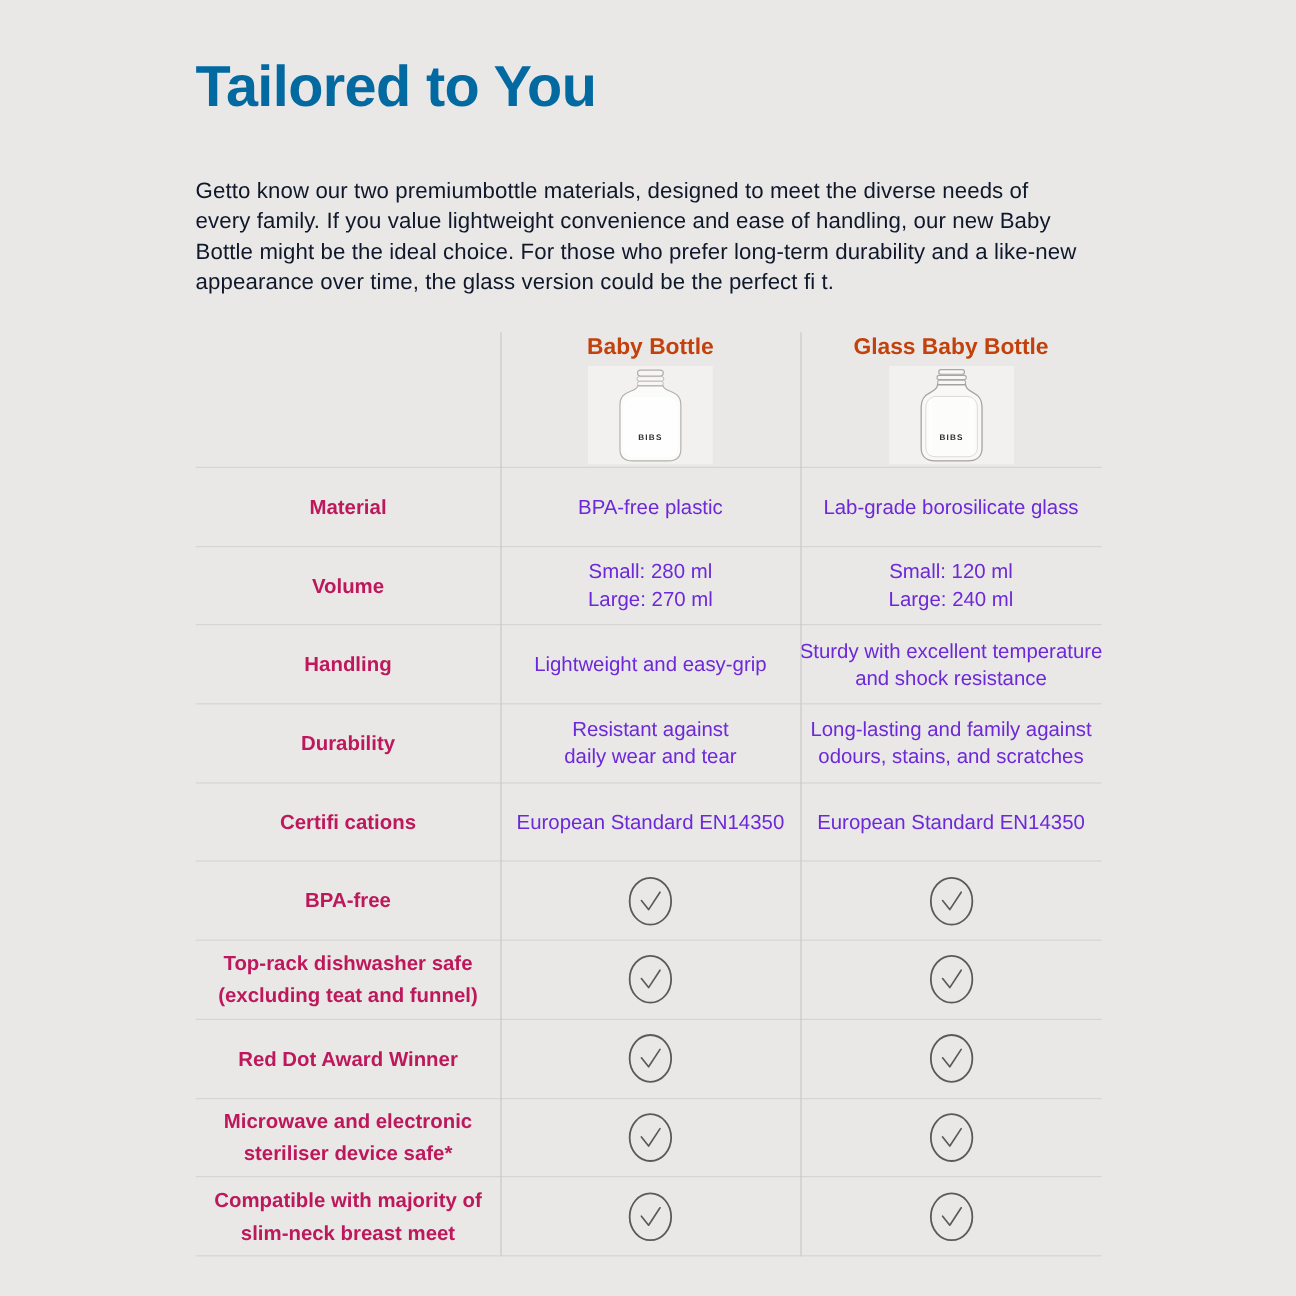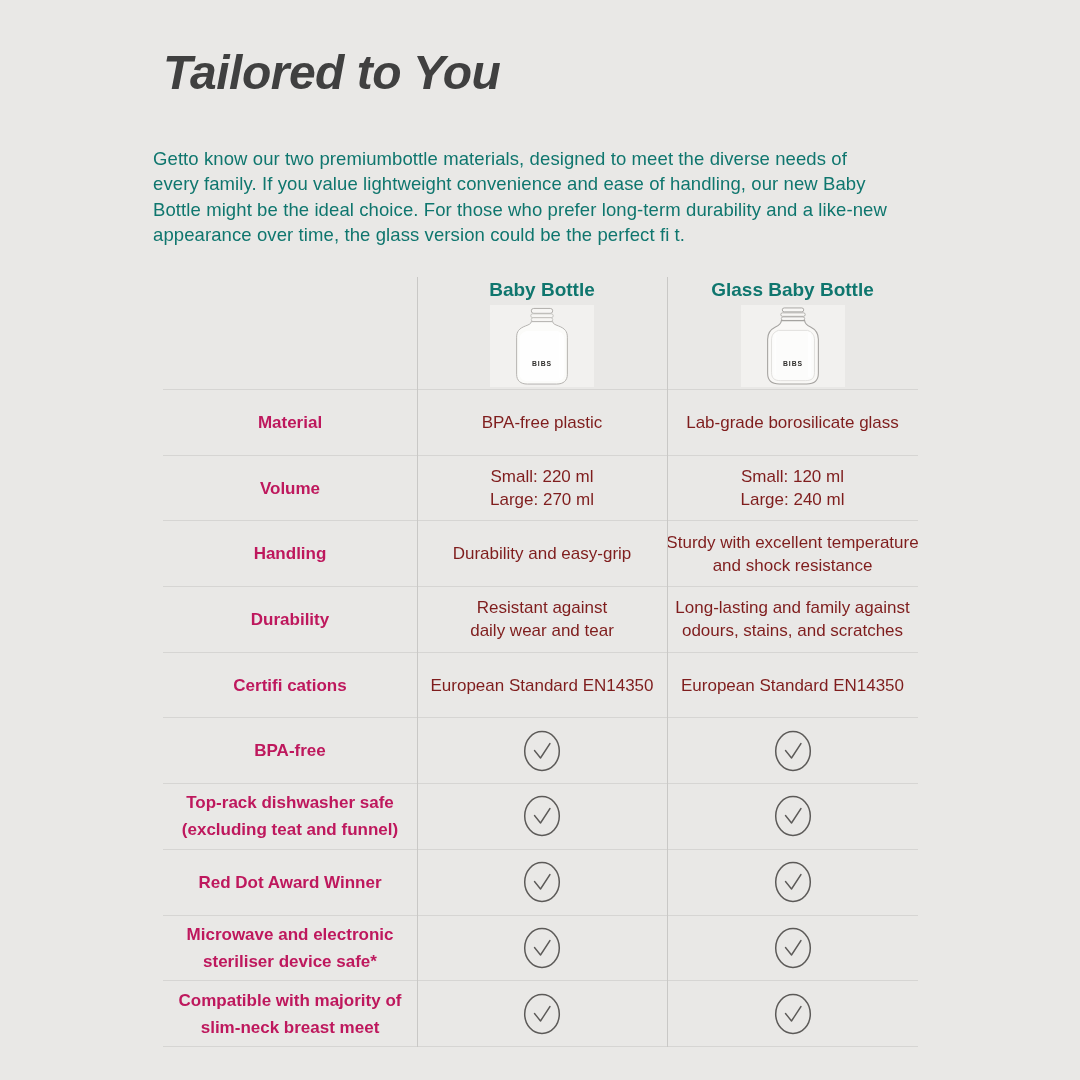--- a/index.html
+++ b/index.html
@@ -14,30 +14,29 @@
     overflow: hidden;
   }
 
   .page-title {
     position: absolute;
     left: 163px;
     top: 45px;
     font-size: 48px;
     font-weight: 700;
     letter-spacing: -0.5px;
-    color: #404040;
-    font-style: italic;
+    color: #0369a1;
   }
 
   .intro {
     position: absolute;
-    left: 153px;
+    left: 163px;
     top: 146px;
     font-size: 18.5px;
-    color: #0f766e;
+    color: #0f172a;
     letter-spacing: 0.1px;
   }
   .intro .intro-line {
     display: block;
     line-height: 25.4px;
     white-space: nowrap;
   }
 
   .comparison-table {
     position: absolute;
@@ -70,21 +69,21 @@
     flex-direction: column;
     align-items: center;
     justify-content: center;
     text-align: center;
   }
 
   .header-cell { justify-content: flex-start; padding-top: 1px; }
   .col-header {
     font-size: 19px;
     font-weight: 700;
-    color: #0f766e;
+    color: #c2410c;
     line-height: 24px;
   }
   .bottle-photo {
     margin-top: 3px;
     width: 104px;
     height: 82px;
     background: #f2f1ef;
     display: flex;
     align-items: center;
     justify-content: center;
@@ -93,21 +92,21 @@
   .row-label {
     font-size: 17px;
     font-weight: 700;
     color: #be185d;
     line-height: 27px;
   }
   .row-label span { display: block; }
 
   .val-line {
     font-size: 17px;
-    color: #7f1d1d;
+    color: #6d28d9;
     line-height: 23px;
     white-space: nowrap;
   }
 
   .check { width: 38px; height: 42px; display: block; }
 </style>
 </head>
 <body>
 
 <div class="page">
@@ -172,37 +171,37 @@
         </div>
     </div>
 
     <div class="trow data-row">
       <div class="cell">
           <div class="row-label">
             <span>Volume</span>
           </div>
         </div>
       <div class="cell">
-        <div class="val-line">Small: 220 ml</div>
+        <div class="val-line">Small: 280 ml</div>
         <div class="val-line">Large: 270 ml</div>
       </div>
       <div class="cell">
         <div class="val-line">Small: 120 ml</div>
         <div class="val-line">Large: 240 ml</div>
       </div>
     </div>
 
     <div class="trow data-row">
       <div class="cell">
           <div class="row-label">
             <span>Handling</span>
           </div>
         </div>
       <div class="cell">
-          <div class="val-line">Durability and easy-grip</div>
+          <div class="val-line">Lightweight and easy-grip</div>
         </div>
       <div class="cell">
         <div class="val-line">Sturdy with excellent temperature</div>
         <div class="val-line">and shock resistance</div>
       </div>
     </div>
 
     <div class="trow data-row">
       <div class="cell">
           <div class="row-label">

